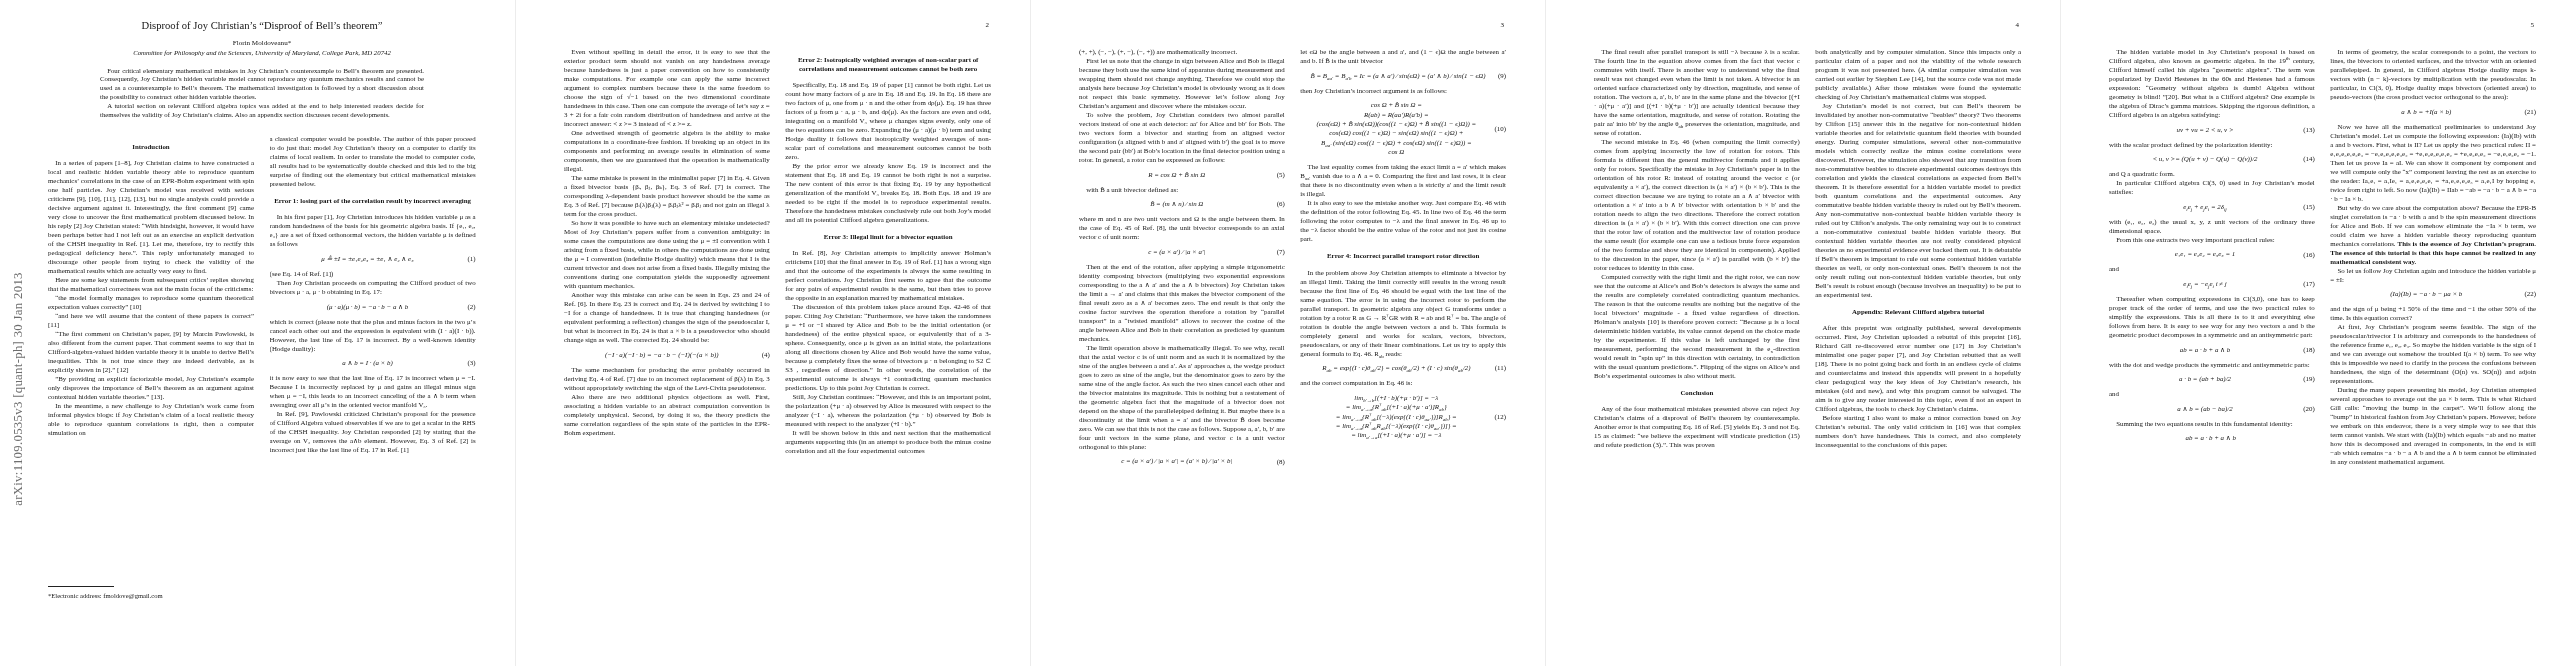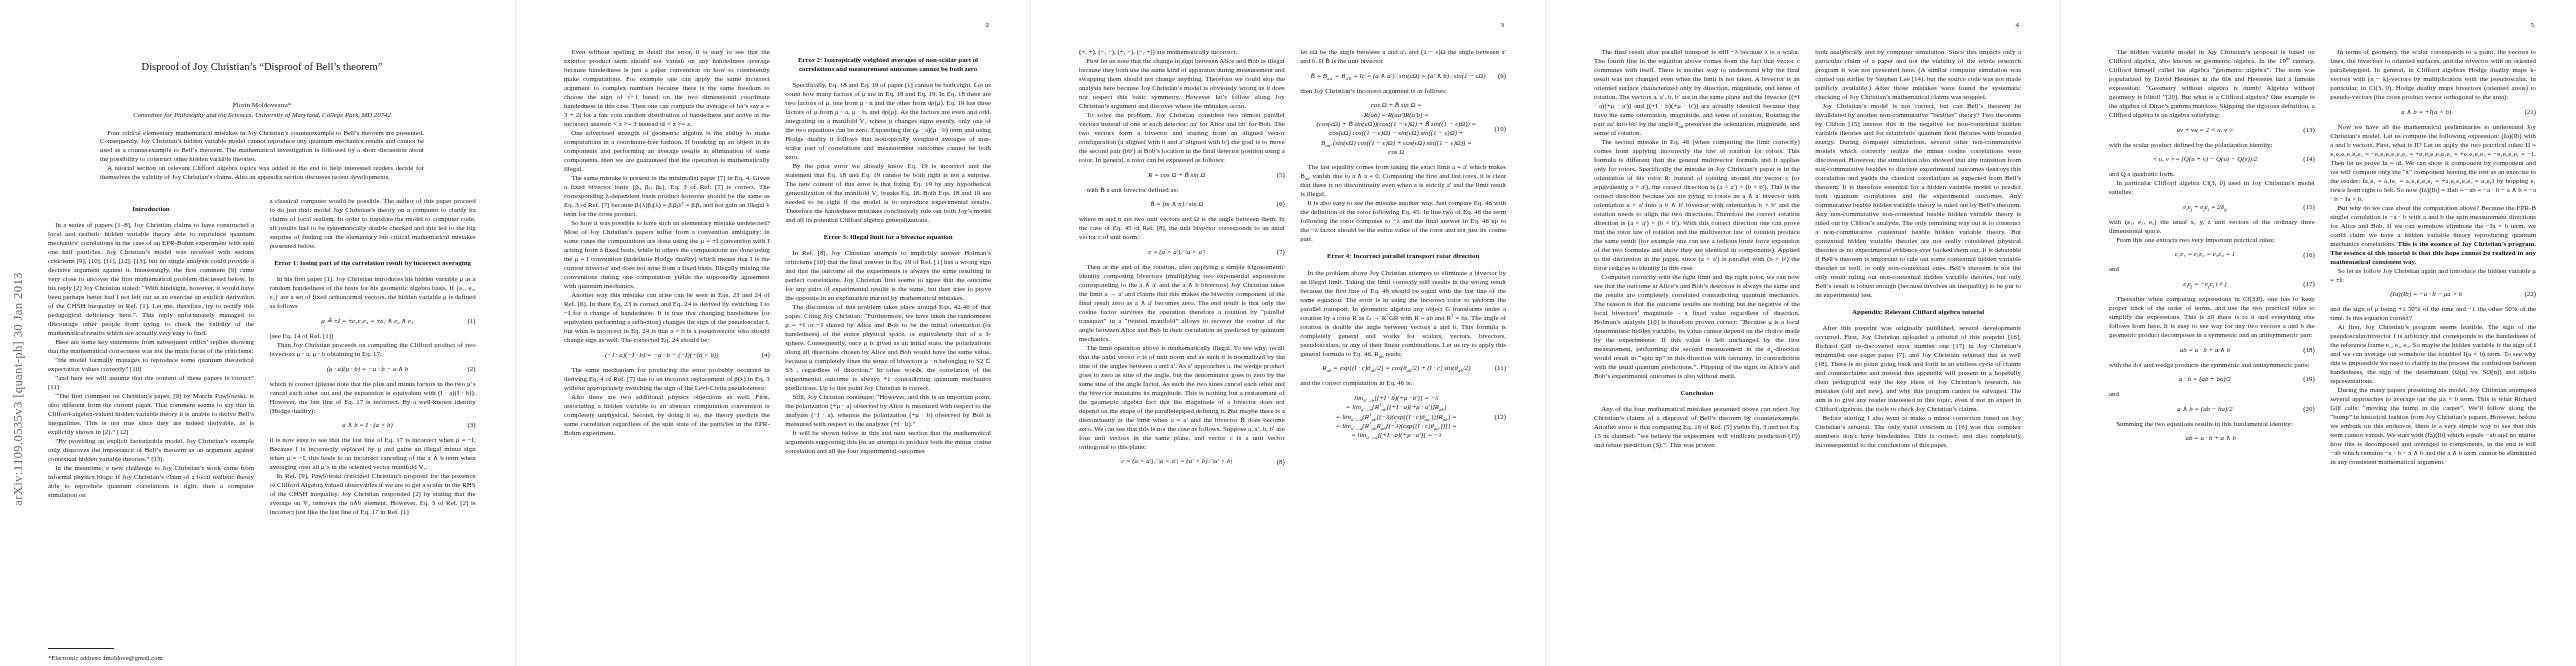--- a/index.html
+++ b/index.html
@@ -3,22 +3,22 @@
 <meta charset="utf-8">
 <style>
   html,body{margin:0;padding:0;background:#ffffff;}
   body{width:2576px;height:667px;overflow:hidden;}
   #sheet{display:flex;width:2576px;height:667px;background:#fff;
          font-family:"Liberation Serif","DejaVu Serif",serif;color:#141414;}
   .page{width:515px;height:667px;box-sizing:border-box;position:relative;
         background:#fff;padding:0 39px 0 48px;overflow:hidden;flex:0 0 auto;}
   .page + .page{border-left:0.6px solid #ececec;}
   .pageno{position:absolute;top:21px;right:41px;font-size:7px;}
-  .title{text-align:center;font-size:10.6px;margin-top:61px;font-weight:400;}
-  .author{text-align:center;font-size:7.1px;margin-top:29px;}
+  .title{text-align:center;font-size:10.6px;margin-top:20px;font-weight:400;}
+  .author{text-align:center;font-size:7.1px;margin-top:8px;}
   .affil{text-align:center;font-size:6.8px;font-style:italic;margin-top:1.7px;}
   .abstract{margin:11px 52px 0 52px;font-size:6.8px;line-height:8.8px;text-align:justify;}
   .abstract .para{margin:0;text-indent:7.2px;}
   .cols{display:flex;gap:15.6px;margin-top:47px;}
   .cols.first{margin-top:14.5px;}
   .col{width:206px;height:596px;overflow:hidden;font-size:6.9px;line-height:9px;
        text-align:justify;display:flex;flex-direction:column;}
   .cols.first .col{height:466px;}
   p.para{margin:0;text-indent:7.2px;}
   p.para.noind{text-indent:0;}

